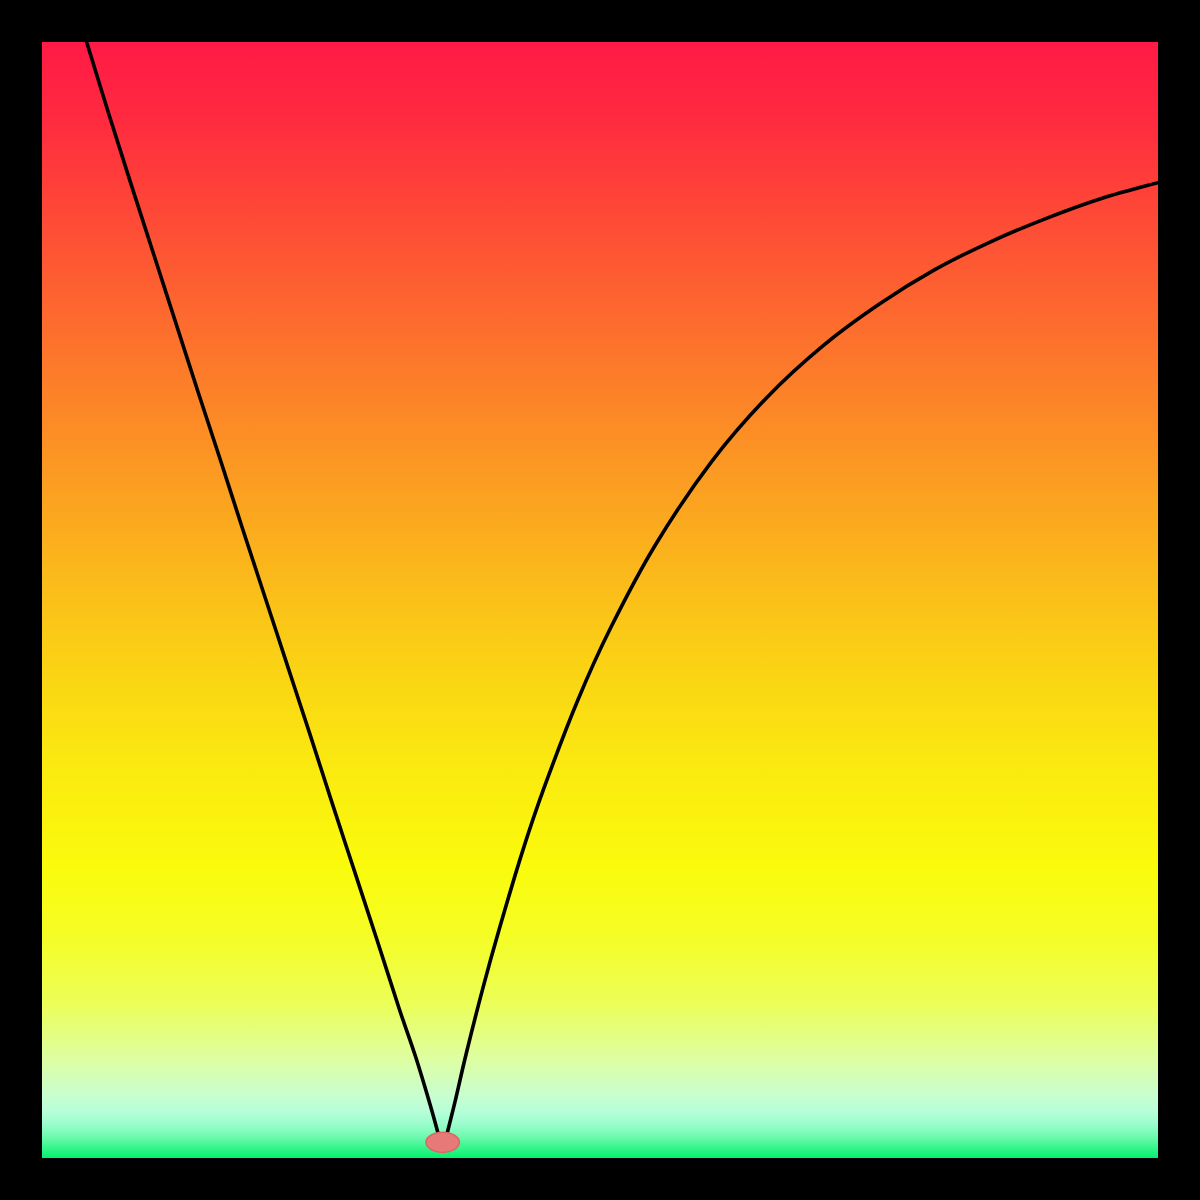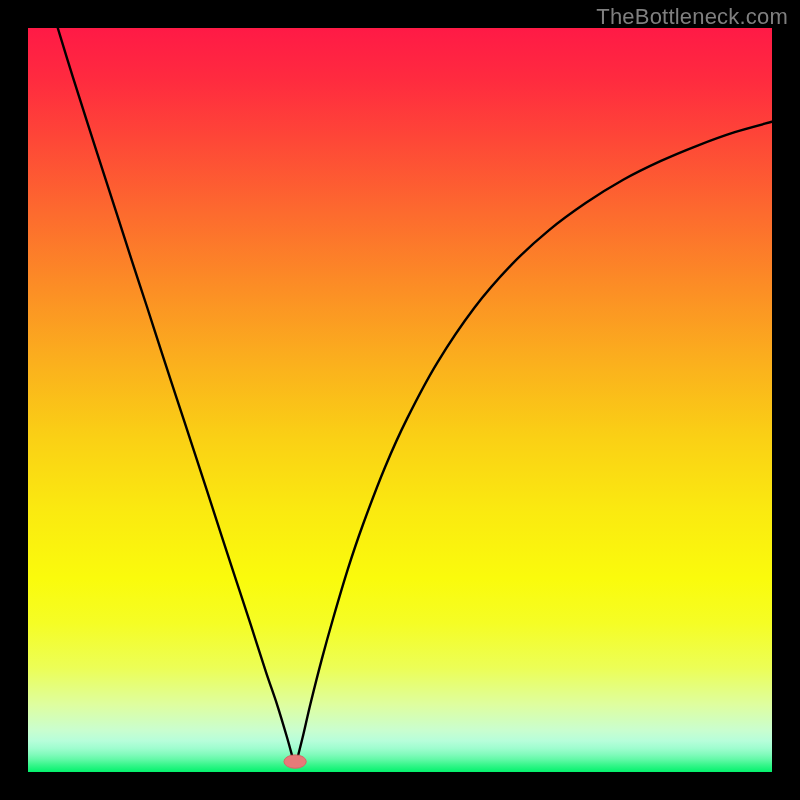--- a/index.html
+++ b/index.html
@@ -36,21 +36,20 @@
     width: 744px;
     height: 744px;
     overflow: hidden;
   }
   svg { display: block; }
 </style>
 </head>
 <body>
 
 <div class="frame">
-  <div class="watermark">TheBottleneck.com</div>
 
   <div class="plot">
     <svg id="chart-svg" width="744" height="744" viewBox="0 0 744 744" preserveAspectRatio="none">
       <defs>
         <linearGradient id="bg-grad" x1="0" y1="0" x2="0" y2="1">
             <stop offset="0.00%" stop-color="#ff1a46"></stop>
             <stop offset="7.00%" stop-color="#ff2b3f"></stop>
             <stop offset="15.00%" stop-color="#fe4737"></stop>
             <stop offset="25.00%" stop-color="#fd6b2e"></stop>
             <stop offset="35.00%" stop-color="#fc8e25"></stop>

